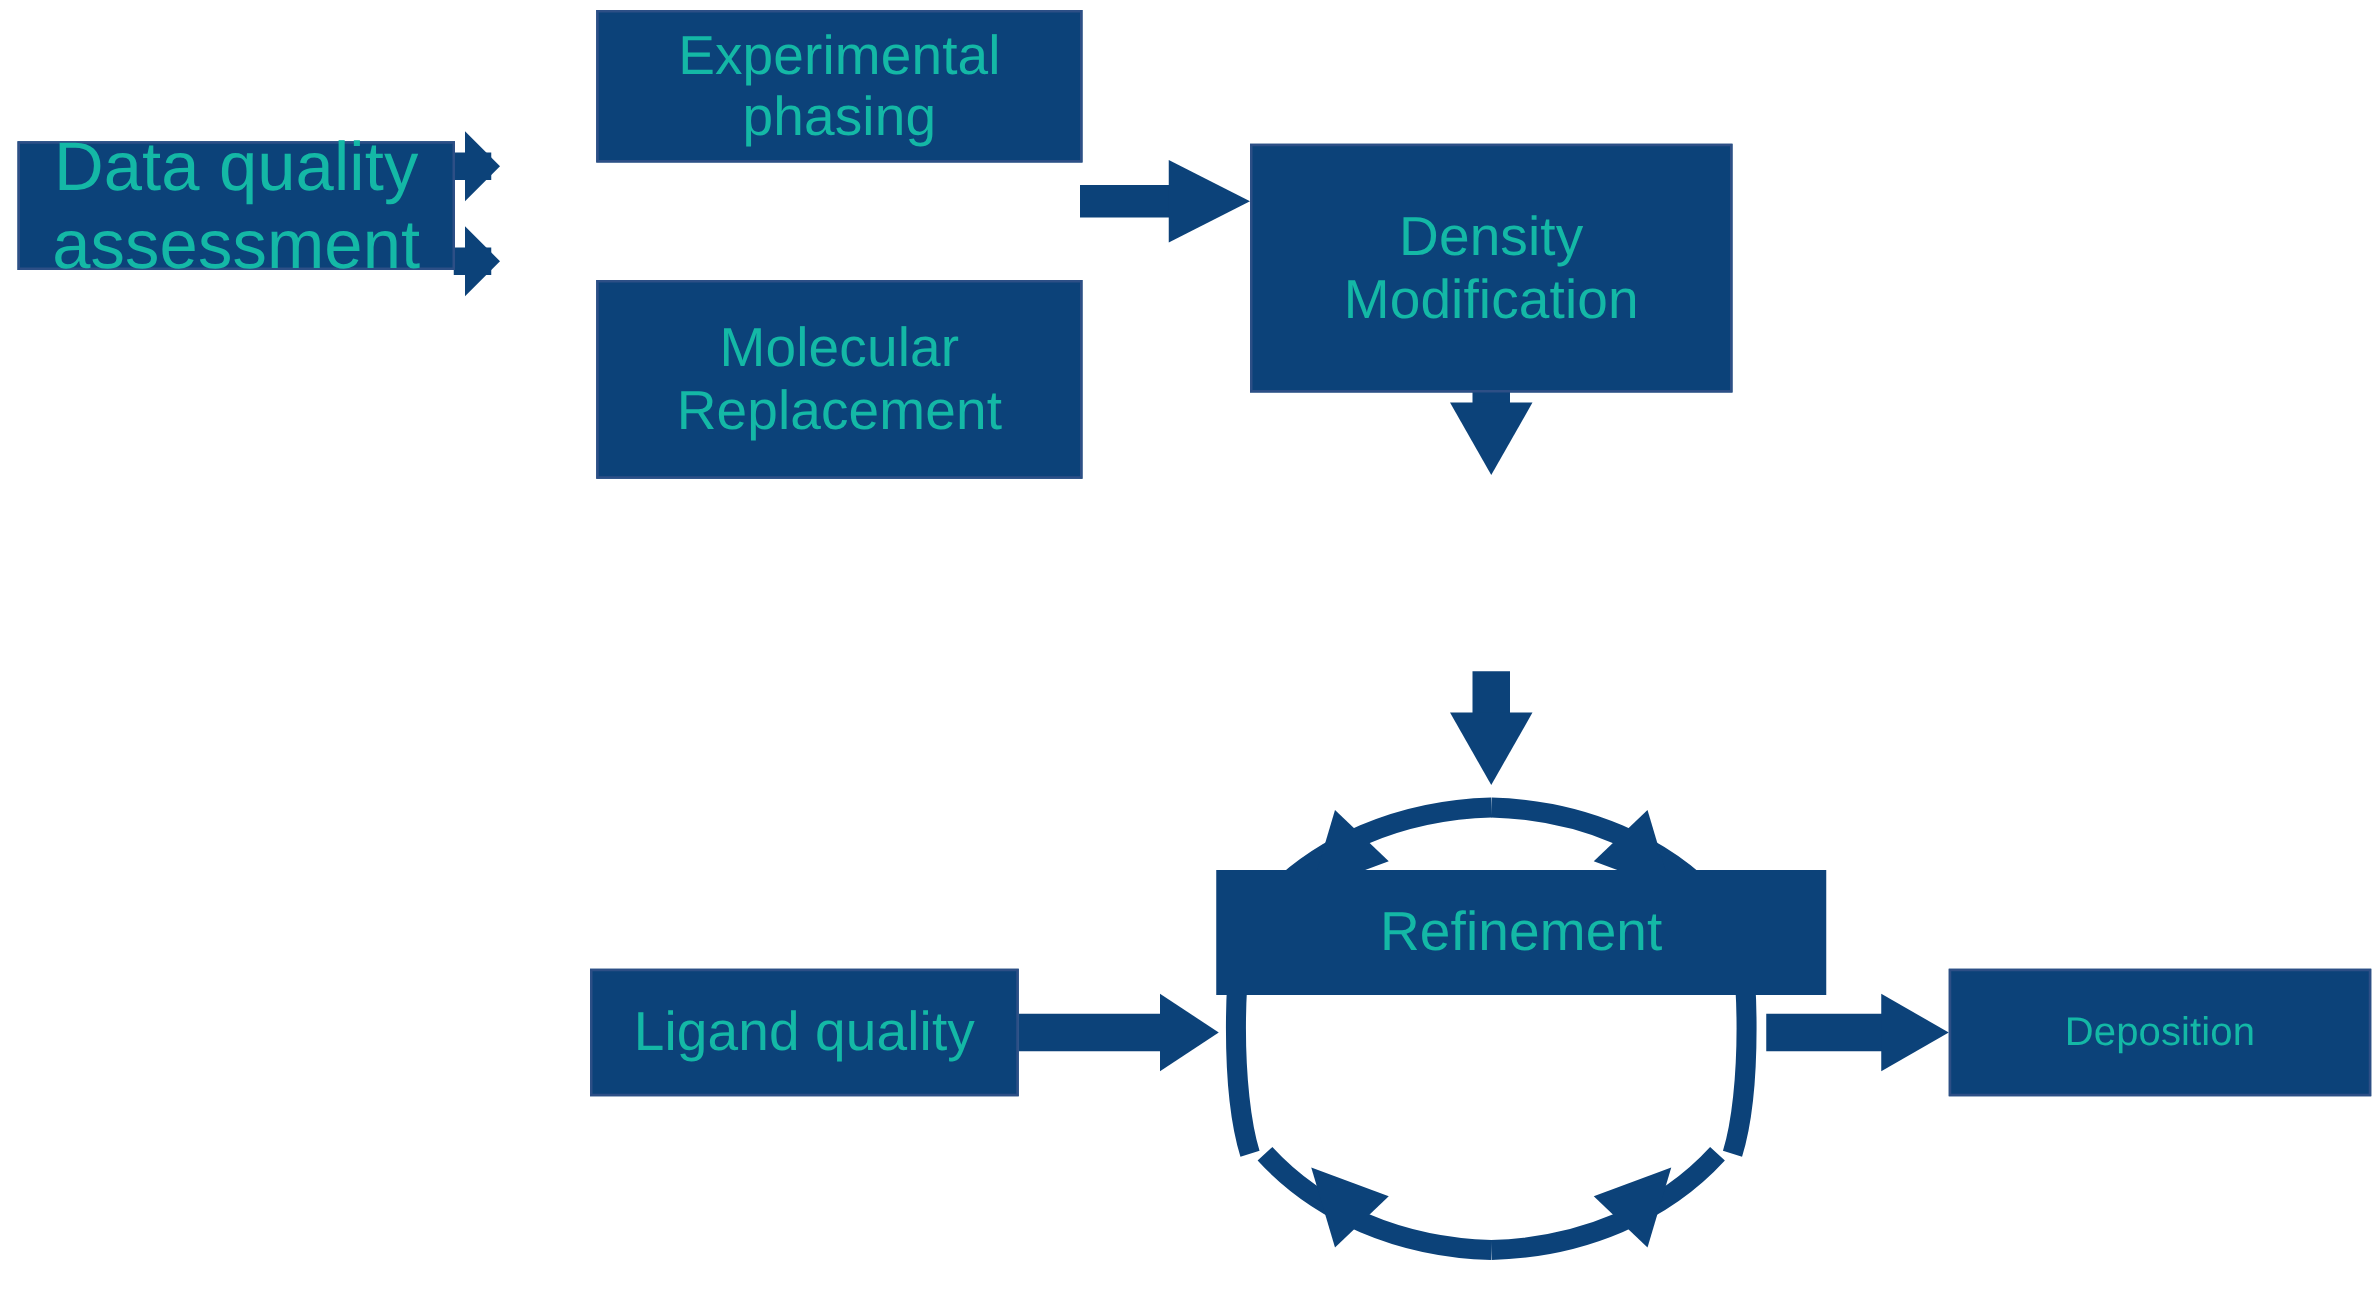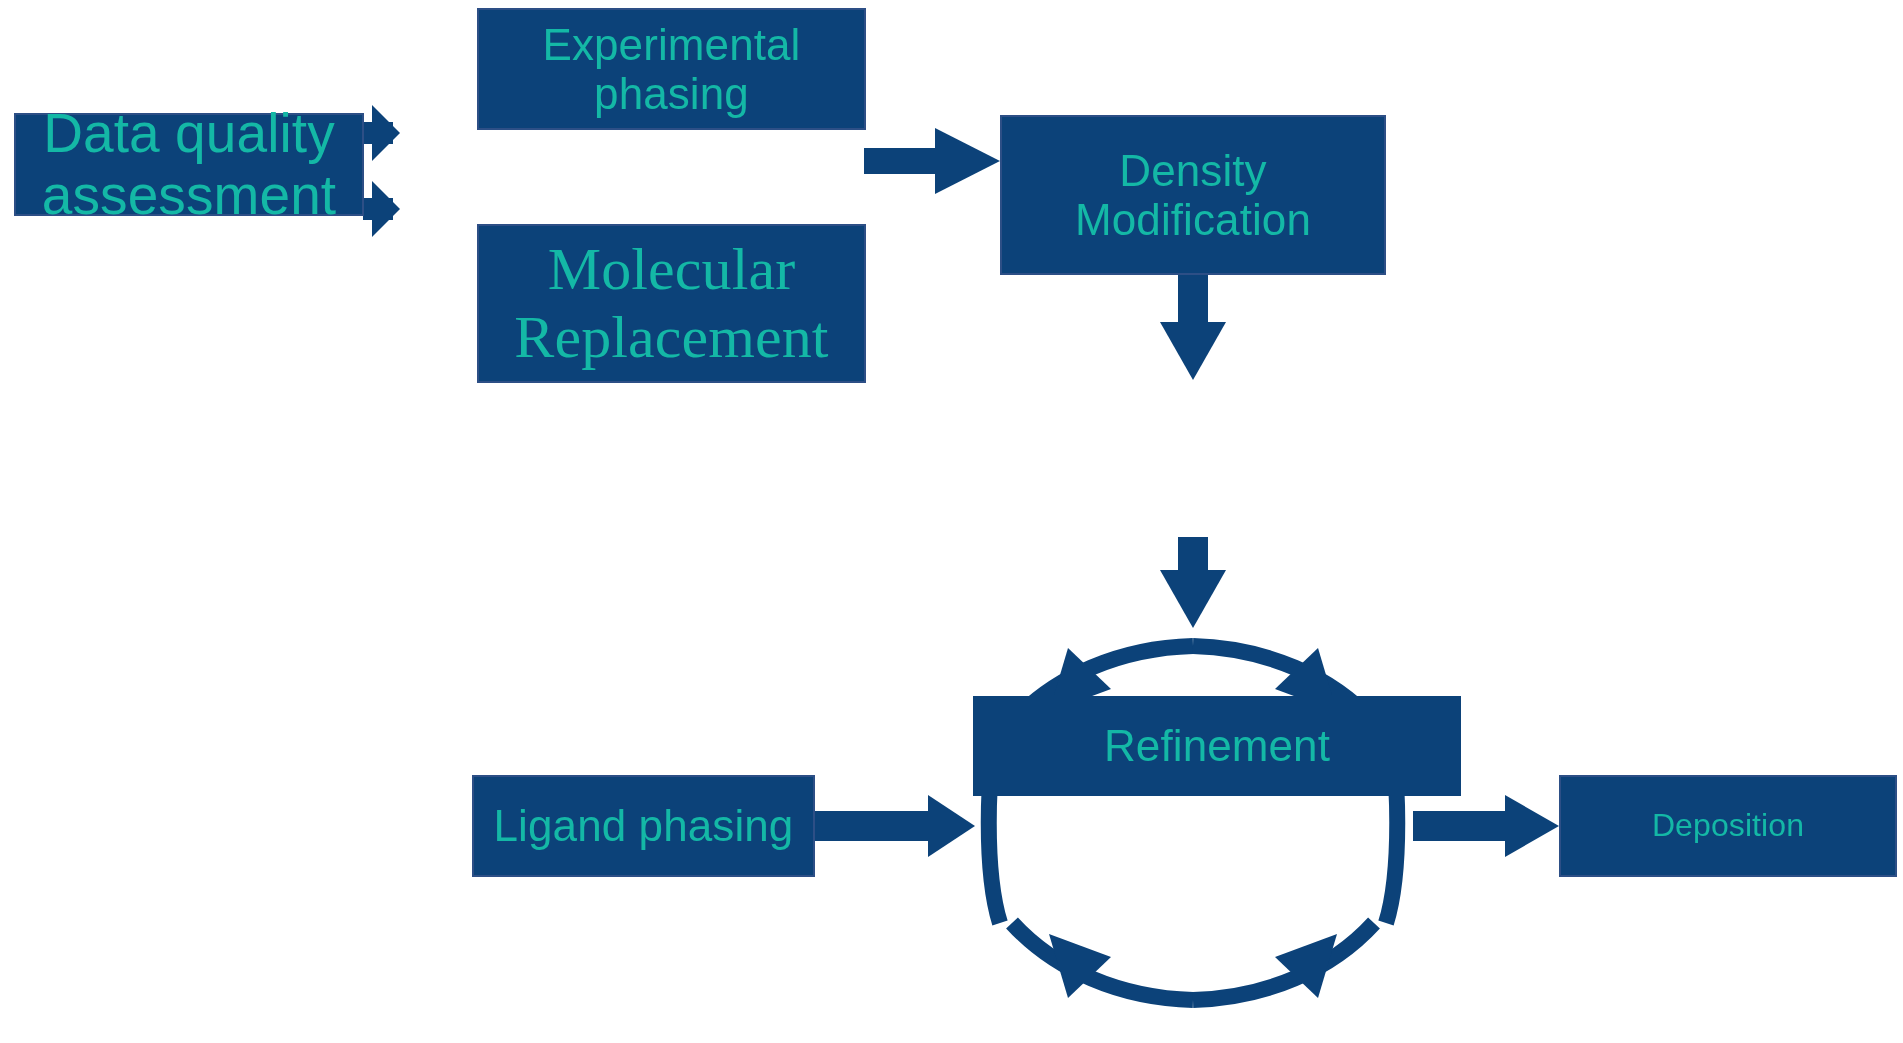--- a/index.html
+++ b/index.html
@@ -38,22 +38,22 @@
     position: absolute;
     left: 0;
     top: 0;
     width: 1903px;
     height: 1043px;
     pointer-events: none;
   }
   
   #n-data-quality      { left: 14px;   top: 113px; width: 350px; height: 103px; font-size: 55px; text-align: center; }
   #n-exp-phasing       { left: 477px;  top: 8px;   width: 389px; height: 122px; font-size: 44px; }
-  #n-mol-replacement   { left: 477px;  top: 224px; width: 389px; height: 159px; font-size: 60px; font-family: Liberation Serif, serif; }
-  #n-density-mod       { left: 1000px; top: 115px; width: 386px; height: 160px; font-size: 44px; }
+  #n-mol-replacement   { left: 477px;  top: 224px; width: 389px; height: 159px; font-size: 44px; }
+  #n-density-mod       { left: 1000px; top: 115px; width: 386px; height: 199px; font-size: 44px; }
   #n-model-rebuilding  { left: 1000px; top: 380px; width: 386px; height: 157px; font-size: 44px; }
   #n-refinement        { left: 973px;  top: 696px; width: 488px; height: 100px; font-size: 44px; }
   #n-validation        { left: 973px;  top: 848px; width: 440px; height: 100px; font-size: 44px; }
   #n-ligand-fitting    { left: 472px;  top: 775px; width: 343px; height: 102px; font-size: 44px; }
   #n-deposition        { left: 1559px; top: 775px; width: 338px; height: 102px; font-size: 32px; }
 </style>
 </head>
 <body>
 
 <div id="canvas">
@@ -126,17 +126,17 @@
   <div class="node" id="n-mol-replacement">Molecular
 Replacement</div>
 
   <div class="node" id="n-density-mod">Density
 Modification</div>
 
 
   <div class="node plain" id="n-refinement">Refinement</div>
 
 
-  <div class="node" id="n-ligand-fitting">Ligand phasing</div>
+  <div class="node" id="n-ligand-fitting">Ligand quality</div>
 
   <div class="node" id="n-deposition">Deposition</div>
 
 </div>
 
 </body></html>

